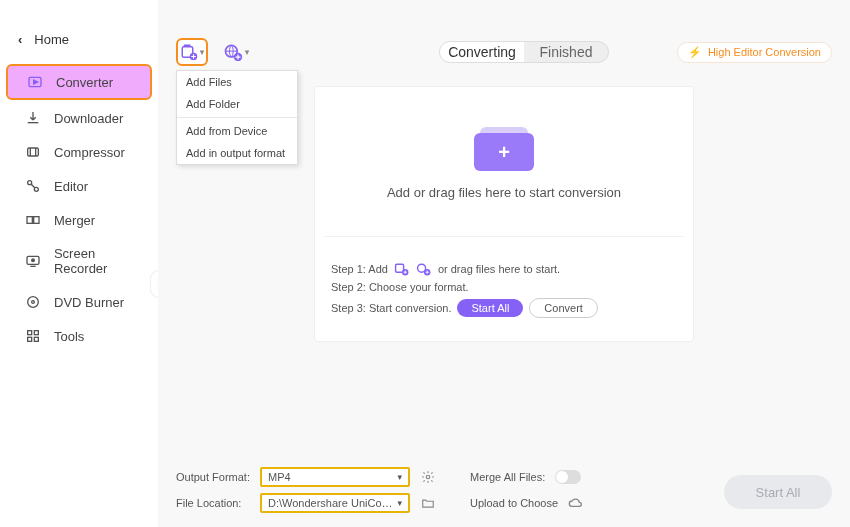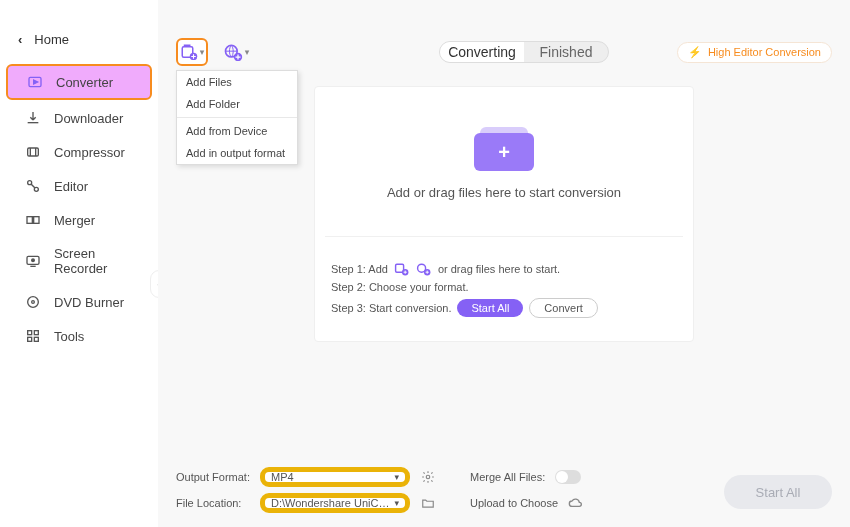--- a/index.html
+++ b/index.html
@@ -41,21 +41,21 @@
 .hero-txt { font-size: 13px; color:#555; margin-bottom: 36px; }
 .steps { border-top:1px solid #f0f0f0; padding-top: 20px; font-size: 11px; color:#555; }
 .step-row { display:flex; align-items:center; gap:6px; margin: 5px 6px; }
 .small-badge { width:16px; height:14px; display:inline-flex; align-items:center; justify-content:center; }
 .btn-start { background:#8561f5; color:#fff; border:none; border-radius: 11px; padding: 3px 14px; font-size:11px; cursor:pointer; }
 .btn-conv { background:#fff; border:1px solid #ccc; border-radius:11px; padding: 3px 14px; font-size:11px; cursor:pointer; color:#555; }
 
 .footer { position:absolute; left:18px; right:18px; bottom: 14px; }
 .frow { display:flex; align-items:center; gap:10px; font-size:11px; color:#555; margin-top: 6px; }
 .flabel { width: 74px; }
-.fselect { width: 150px; height: 20px; border:5px solid #eab308; border-radius:9px; background:#fff; font-size: 11px; padding: 0 6px; display:flex; align-items:center; justify-content:space-between; cursor:pointer; color:#555; }
+.fselect { width: 150px; height: 20px; border:2px solid #eab308; border-radius:2px; background:#fff; font-size: 11px; padding: 0 6px; display:flex; align-items:center; justify-content:space-between; cursor:pointer; color:#555; }
 .foot-icon { width:16px; height:16px; display:flex; align-items:center; justify-content:center; color:#888; cursor:pointer; }
 .merge-toggle { width:26px; height:14px; border-radius:7px; background:#ddd; position:relative; cursor:pointer; }
 .merge-toggle::after { content:""; position:absolute; left:1px; top:1px; width:12px; height:12px; border-radius:50%; background:#fff; }
 .big-start { position:absolute; right:0; bottom: 4px; width: 108px; height: 34px; border-radius: 17px; background:#e8e9ed; color:#a9acb5; font-size: 13px; display:flex; align-items:center; justify-content:center; cursor:pointer; }
 </style>
 </head>
 <body>
 
 <div class="titlebar">
   <div class="avatar"></div>

